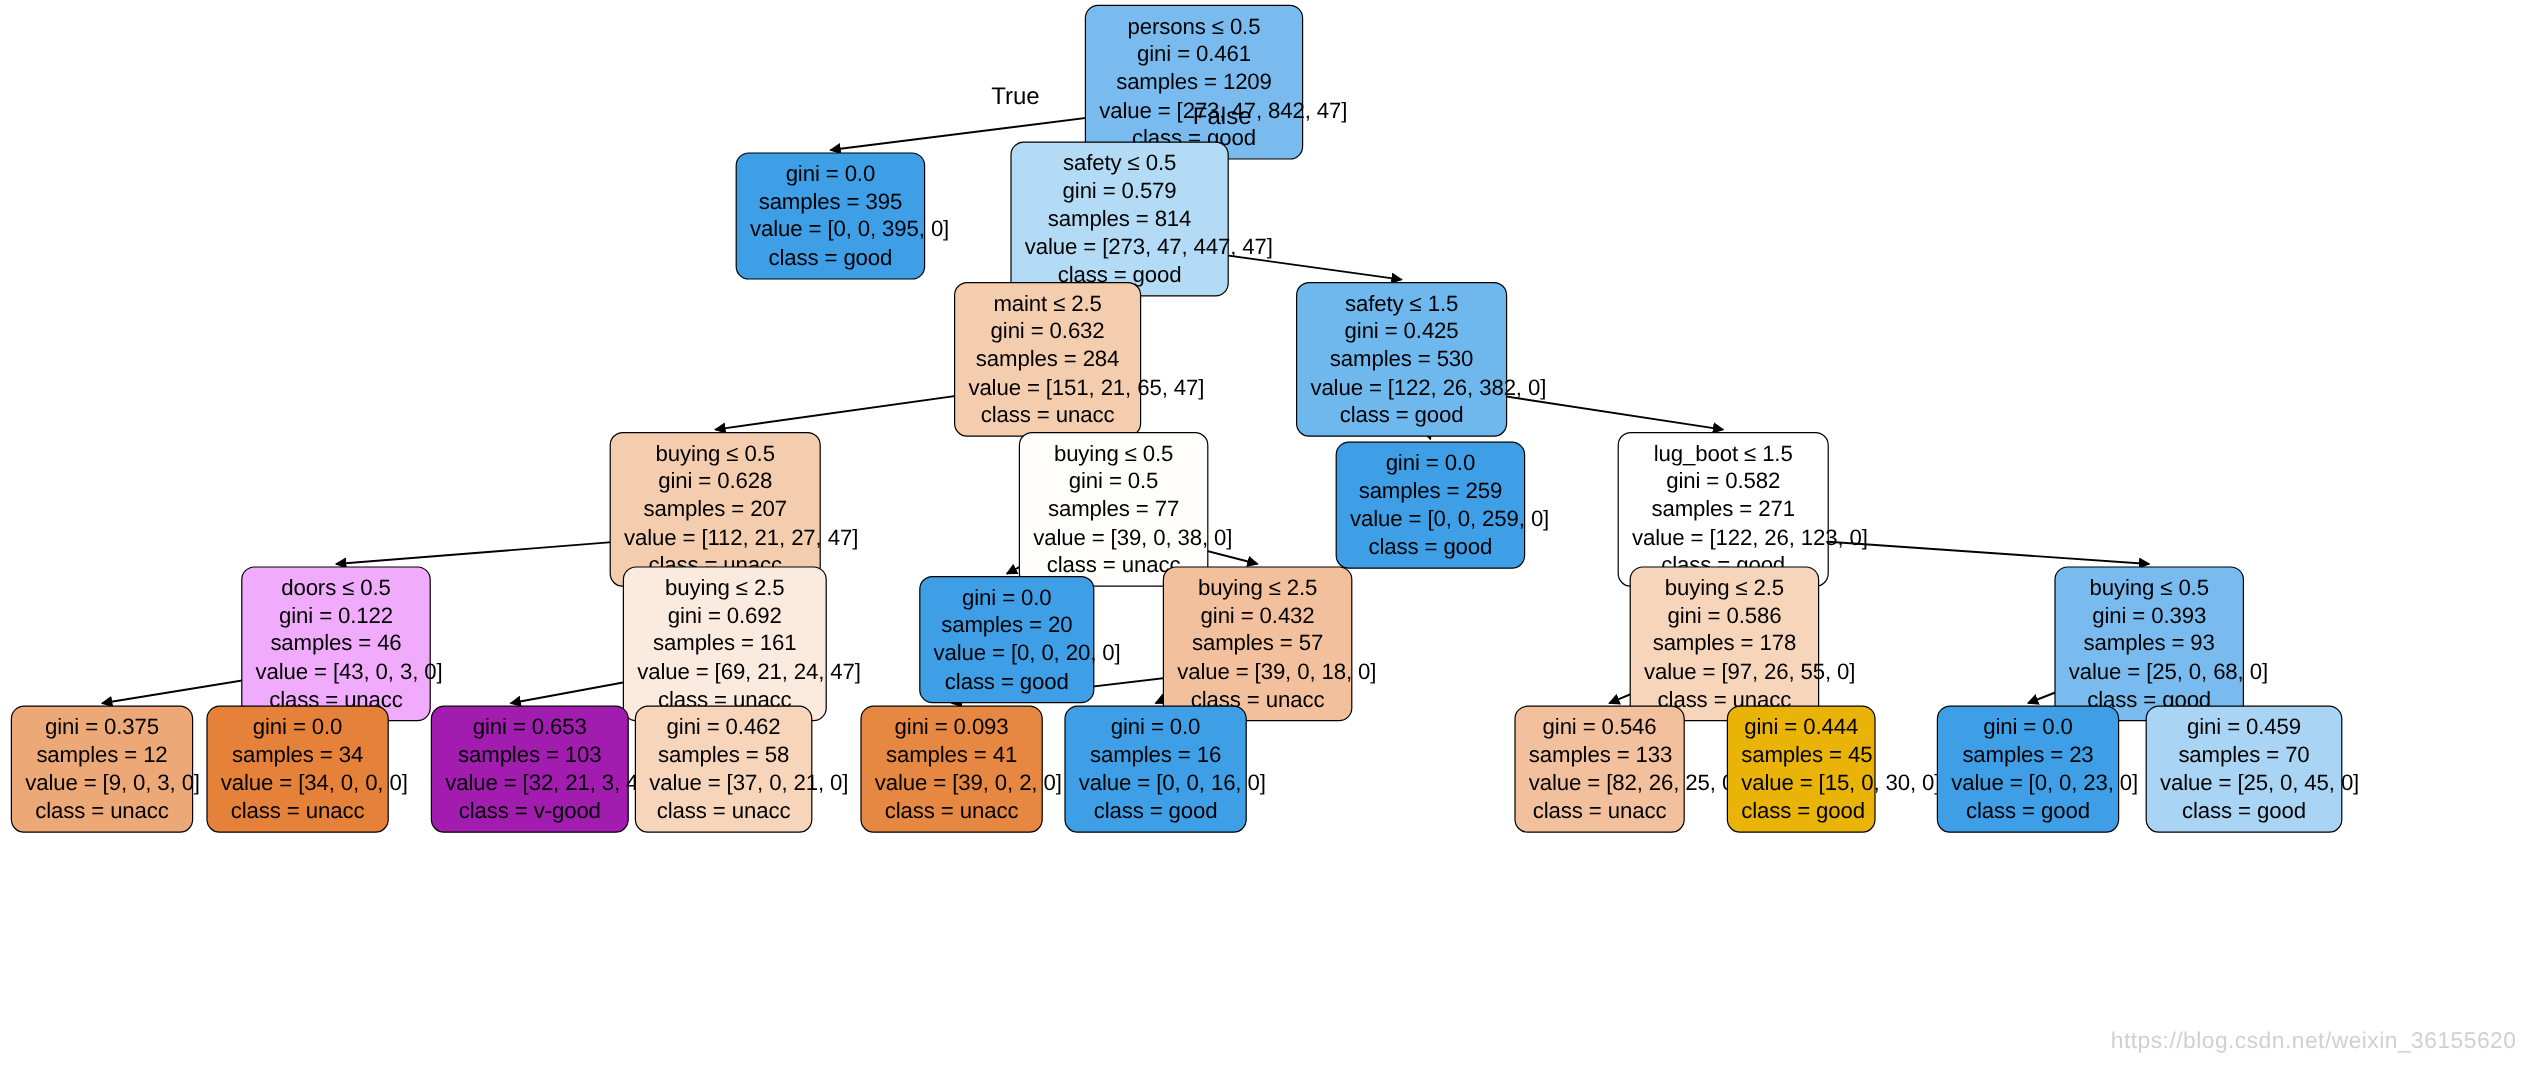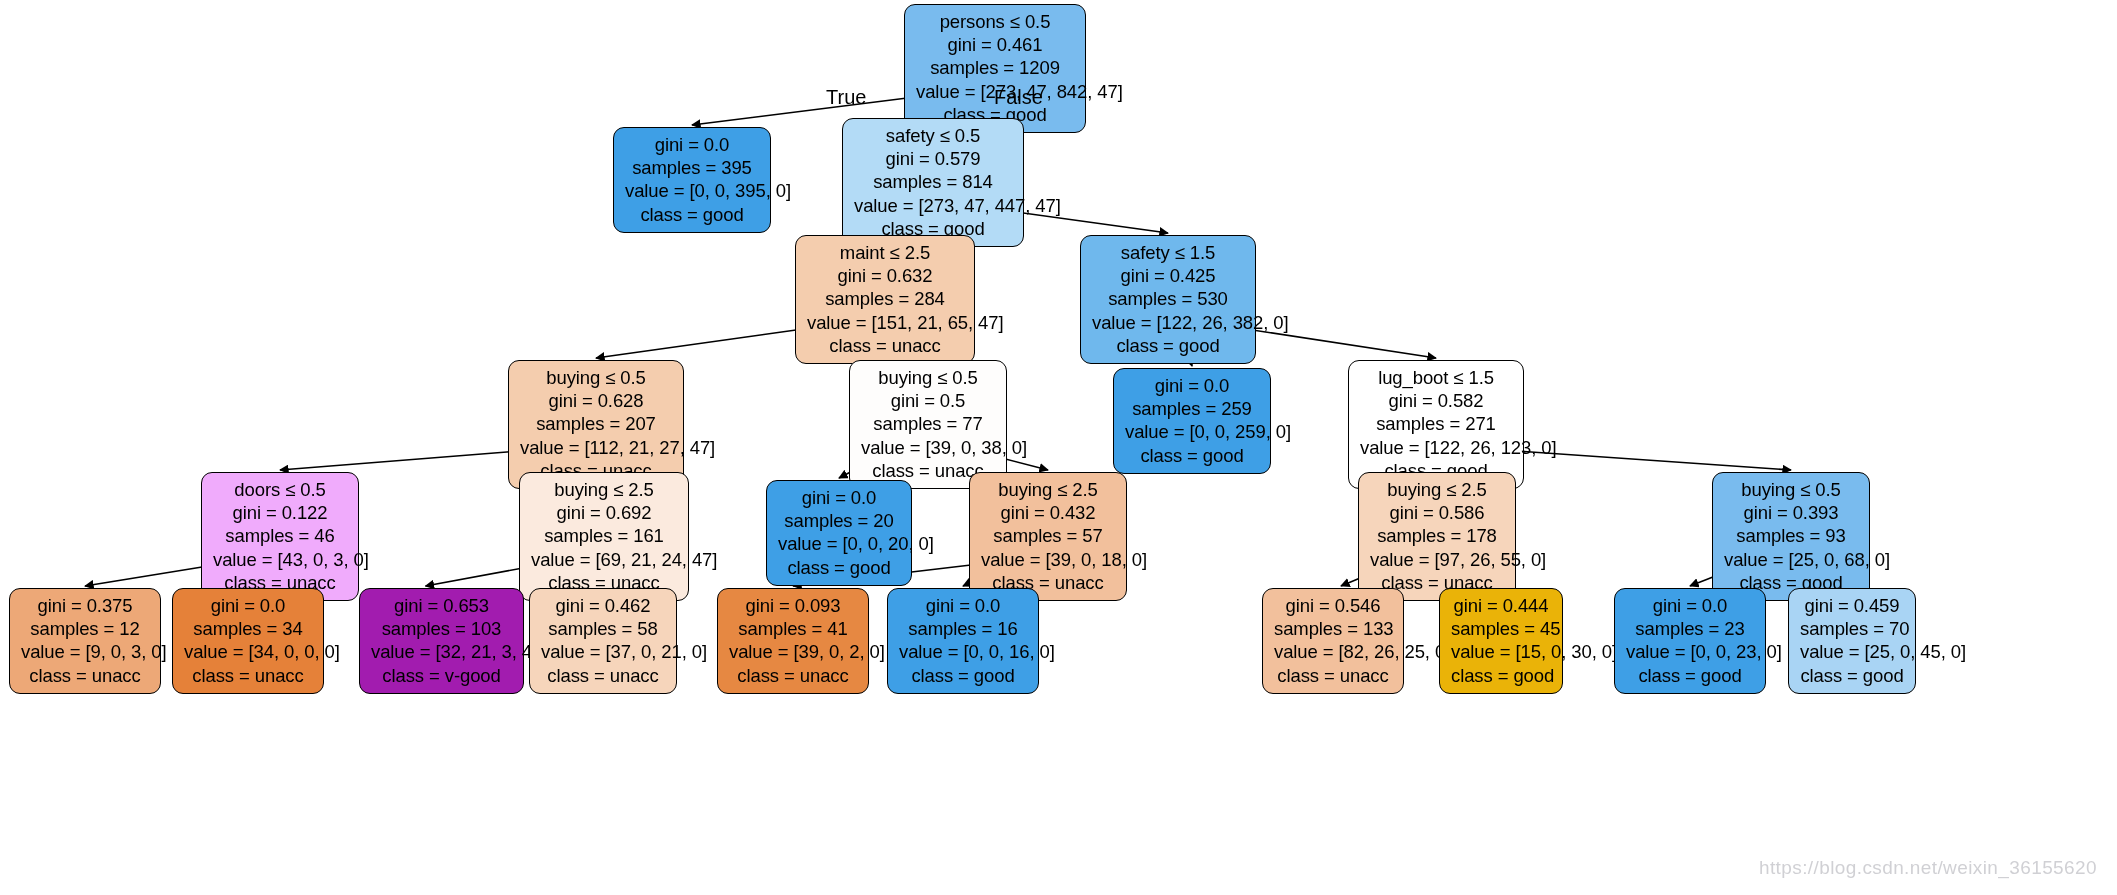--- a/index.html
+++ b/index.html
@@ -108,21 +108,21 @@
         <span class="ln">value = [0, 0, 395, 0]</span>
         <span class="ln">class = good</span>
       </div>
       <div class="node" style="left: 842px; top: 118px; width: 182px; min-height: 88px; background: rgb(179, 219, 246);">
         <span class="ln">safety ≤ 0.5</span>
         <span class="ln">gini = 0.579</span>
         <span class="ln">samples = 814</span>
         <span class="ln">value = [273, 47, 447, 47]</span>
         <span class="ln">class = good</span>
       </div>
-      <div class="node" style="left: 795px; top: 235px; width: 180px; min-height: 88px; background: rgb(244, 205, 174);">
+      <div class="node" style="left: 795px; top: 235px; width: 156px; min-height: 88px; background: rgb(244, 205, 174);">
         <span class="ln">maint ≤ 2.5</span>
         <span class="ln">gini = 0.632</span>
         <span class="ln">samples = 284</span>
         <span class="ln">value = [151, 21, 65, 47]</span>
         <span class="ln">class = unacc</span>
       </div>
       <div class="node" style="left: 1080px; top: 235px; width: 176px; min-height: 88px; background: rgb(111, 184, 237);">
         <span class="ln">safety ≤ 1.5</span>
         <span class="ln">gini = 0.425</span>
         <span class="ln">samples = 530</span>
@@ -244,26 +244,26 @@
         <span class="ln">samples = 45</span>
         <span class="ln">value = [15, 0, 30, 0]</span>
         <span class="ln">class = good</span>
       </div>
       <div class="node" style="left: 1614px; top: 588px; width: 152px; min-height: 71px; background: rgb(62, 159, 230);">
         <span class="ln">gini = 0.0</span>
         <span class="ln">samples = 23</span>
         <span class="ln">value = [0, 0, 23, 0]</span>
         <span class="ln">class = good</span>
       </div>
-      <div class="node" style="left: 1788px; top: 588px; width: 128px; min-height: 71px; background: rgb(169, 212, 244);">
+      <div class="node" style="left: 1788px; top: 588px; width: 164px; min-height: 71px; background: rgb(169, 212, 244);">
         <span class="ln">gini = 0.459</span>
         <span class="ln">samples = 70</span>
         <span class="ln">value = [25, 0, 45, 0]</span>
         <span class="ln">class = good</span>
       </div>
     </div>
   <div id="labels-layer">
-      <div class="edge-label" style="left: 826px; top: 86px;">True</div>
+      <div class="edge-label" style="left: 826px; top: 70px;">True</div>
       <div class="edge-label" style="left: 994px; top: 86px;">False</div>
     </div>
 
   <div id="watermark">https://blog.csdn.net/weixin_36155620</div>
 </div>
 
 </body></html>

